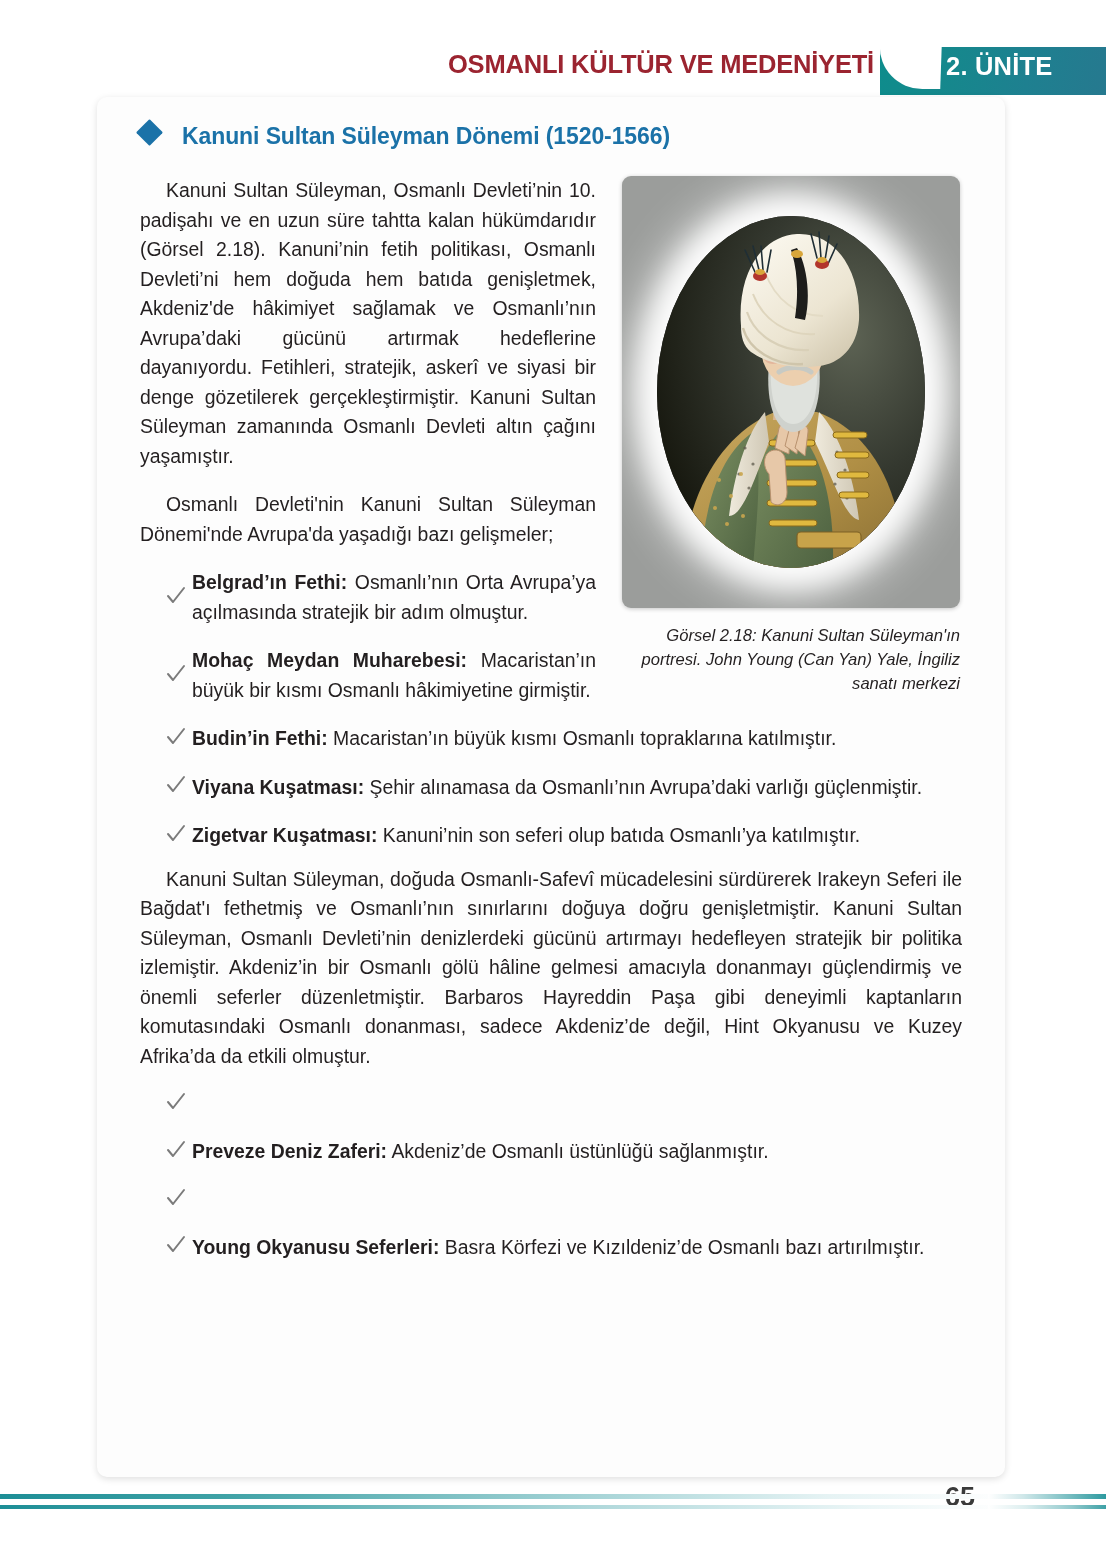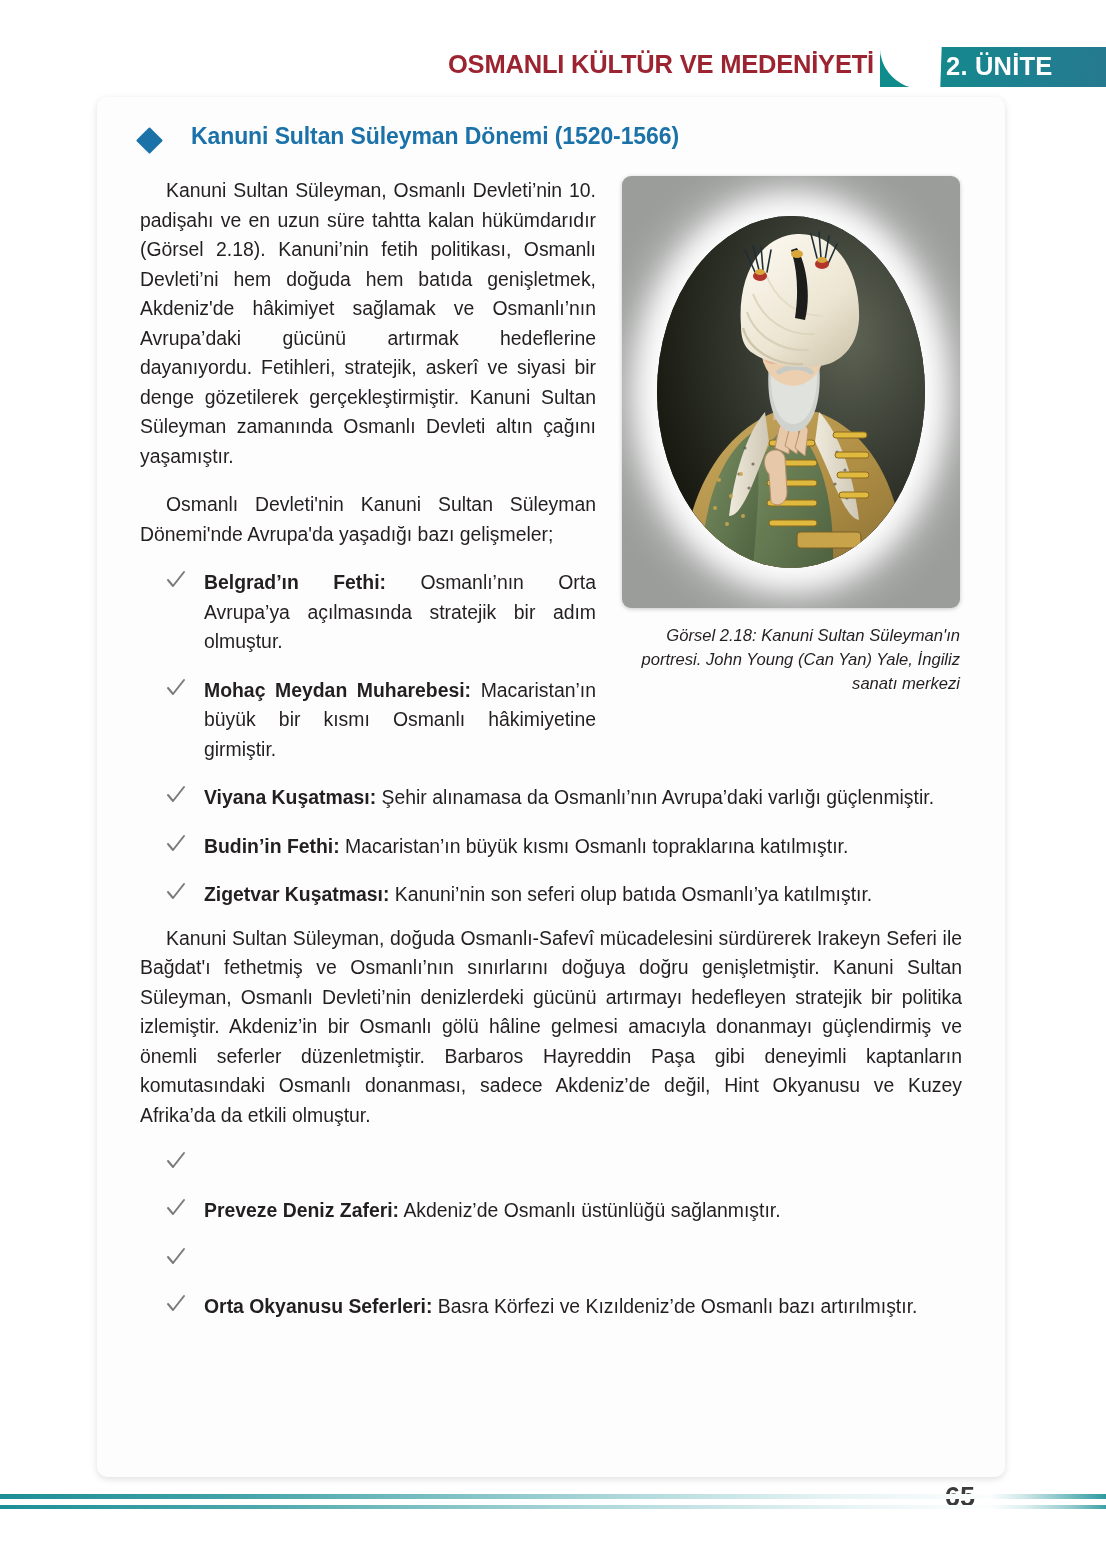--- a/index.html
+++ b/index.html
@@ -32,21 +32,21 @@
     font-weight: bold;
     letter-spacing: -0.2px;
     color: #9B2430;
     white-space: nowrap;
   }
   .unit-banner {
     position: absolute;
     right: 0;
     top: 0;
     width: 226px;
-    height: 40px;
+    height: 48px;
     background: linear-gradient(100deg, #0E8C8C 0%, #14898C 25%, #1E8090 65%, #26798F 100%);
   }
   .unit-banner-notch {
     position: absolute;
     left: -1px;
     top: -2px;
     width: 62px;
     height: 44px;
     background: #ffffff;
     border-radius: 0 0 0 80px;
@@ -77,22 +77,22 @@
   .card-inner {
     position: absolute;
     left: 43px;
     top: 18px;
     width: 822px;
   }
 
   
   .section-heading {
     display: flex;
-    align-items: flex-end;
-    gap: 32px;
+    align-items: flex-start;
+    gap: 23px;
     margin-top: 8px;
   }
   .diamond-icon {
     width: 19px;
     height: 19px;
     background: #1B72A8;
     transform: rotate(45deg);
     flex: 0 0 auto;
     border-radius: 1px;
   }
@@ -157,22 +157,22 @@
     line-height: 24px;
     font-style: italic;
     color: #231f20;
     text-align: right;
   }
 
   
   .check-list { margin: 0; padding: 0; list-style: none; }
   .check-item {
     display: flex;
-    align-items: flex-start;
-    gap: 18px;
+    align-items: center;
+    gap: 6px;
     margin-top: 19px;
   }
   .check-icon {
     flex: 0 0 auto;
     width: 20px;
     height: 28px;
     position: relative;
     top: 1px;
   }
   .check-icon svg { display: block; }
@@ -412,36 +412,36 @@
         </ul>
       </div>
 
       <ul class="check-list list-wide" style="margin-top:6px;">
         <li class="check-item">
           <span class="check-icon">
             <svg width="20" height="22" viewBox="0 0 20 22">
                 <path d="M2 11 L7 17 L18 3" stroke="#7b7b7b" stroke-width="2" fill="none" stroke-linecap="round" stroke-linejoin="round"></path>
               </svg>
           </span>
+          <span class="check-text"><b>Budin’in Fethi:</b><span> Macaristan’ın büyük kısmı Osmanlı topraklarına katılmıştır.</span></span>
+        </li>
+        <li class="check-item">
+          <span class="check-icon">
+            <svg width="20" height="22" viewBox="0 0 20 22">
+                <path d="M2 11 L7 17 L18 3" stroke="#7b7b7b" stroke-width="2" fill="none" stroke-linecap="round" stroke-linejoin="round"></path>
+              </svg>
+          </span>
           <span class="check-text"><b>Viyana Kuşatması:</b><span> Şehir alınamasa da Osmanlı’nın Avrupa’daki varlığı güçlenmiştir.</span></span>
         </li>
         <li class="check-item">
           <span class="check-icon">
             <svg width="20" height="22" viewBox="0 0 20 22">
                 <path d="M2 11 L7 17 L18 3" stroke="#7b7b7b" stroke-width="2" fill="none" stroke-linecap="round" stroke-linejoin="round"></path>
               </svg>
           </span>
-          <span class="check-text"><b>Budin’in Fethi:</b><span> Macaristan’ın büyük kısmı Osmanlı topraklarına katılmıştır.</span></span>
-        </li>
-        <li class="check-item">
-          <span class="check-icon">
-            <svg width="20" height="22" viewBox="0 0 20 22">
-                <path d="M2 11 L7 17 L18 3" stroke="#7b7b7b" stroke-width="2" fill="none" stroke-linecap="round" stroke-linejoin="round"></path>
-              </svg>
-          </span>
           <span class="check-text"><b>Zigetvar Kuşatması:</b><span> Kanuni’nin son seferi olup batıda Osmanlı’ya katılmıştır.</span></span>
         </li>
       </ul>
 
       <p class="body-text indent" style="margin-top:14px;"><span>Kanuni Sultan Süleyman, doğuda Osmanlı-Safevî mücadelesini sürdürerek Irakeyn Seferi ile Bağdat'ı fethetmiş  ve Osmanlı’nın sınırlarını doğuya doğru genişletmiştir. Kanuni Sultan Süleyman, Osmanlı Devleti’nin denizlerdeki gücünü artırmayı hedefleyen stratejik bir politika izlemiştir. Akdeniz’in bir Osmanlı gölü hâline gelmesi amacıyla donanmayı güçlendirmiş ve önemli seferler düzenletmiştir. Barbaros Hayreddin Paşa gibi deneyimli kaptanların komutasındaki Osmanlı donanması, sadece Akdeniz’de değil, Hint Okyanusu ve Kuzey Afrika’da da etkili olmuştur.</span></p>
 
 
       <ul class="check-list list-wide" style="margin-top:8px;">
         <li class="check-item">
           <span class="check-icon">
@@ -464,21 +464,21 @@
                 <path d="M2 11 L7 17 L18 3" stroke="#7b7b7b" stroke-width="2" fill="none" stroke-linecap="round" stroke-linejoin="round"></path>
               </svg>
           </span>
         </li>
         <li class="check-item">
           <span class="check-icon">
             <svg width="20" height="22" viewBox="0 0 20 22">
                 <path d="M2 11 L7 17 L18 3" stroke="#7b7b7b" stroke-width="2" fill="none" stroke-linecap="round" stroke-linejoin="round"></path>
               </svg>
           </span>
-          <span class="check-text"><b>Orta Okyanusu Seferleri:</b><span> Basra Körfezi ve Kızıldeniz’de Osmanlı bazı artırılmıştır.</span></span>
+          <span class="check-text"><b>Young Okyanusu Seferleri:</b><span> Basra Körfezi ve Kızıldeniz’de Osmanlı bazı artırılmıştır.</span></span>
         </li>
       </ul>
 
     </div>
   </div>
 
   <div class="page-number">65</div>
   <div class="footer-rules">
     <div class="rule rule-long-a"></div>
     <div class="rule rule-long-b"></div>

